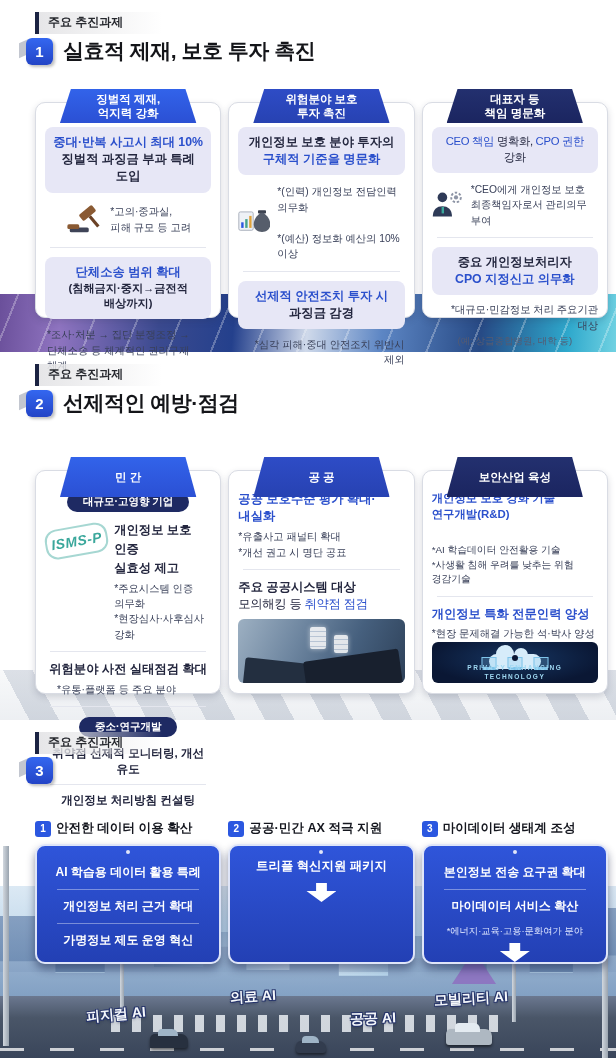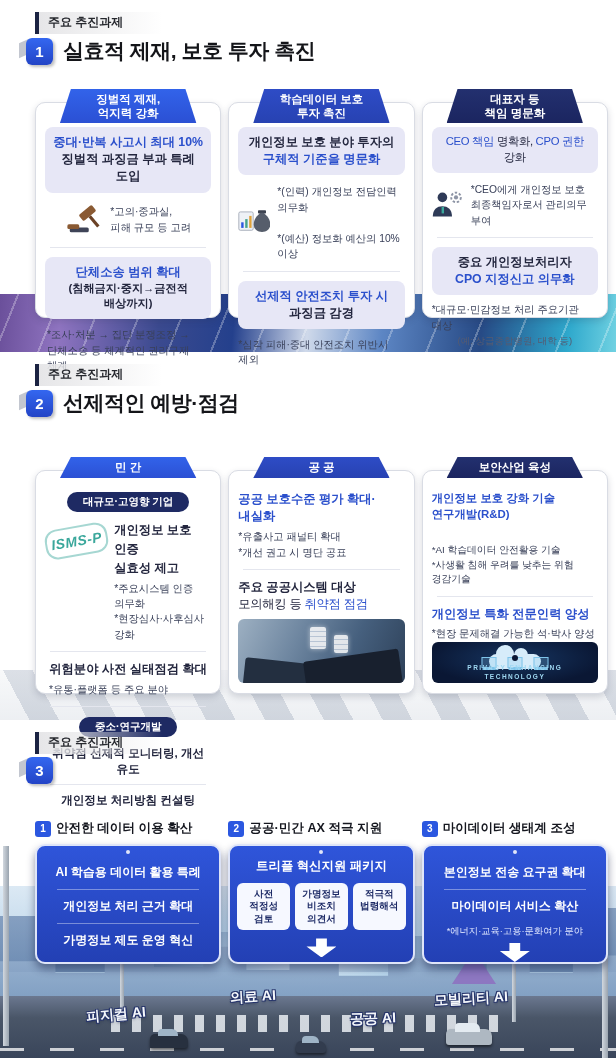--- a/index.html
+++ b/index.html
@@ -28,30 +28,30 @@
   .sec2 .cards{top:104px;}
   .card{position:relative;margin-top:14px;background:#fff;border:1px solid #d9dce4;border-radius:10px;
         box-shadow:0 3px 7px rgba(40,45,70,.18);padding:24px 9px 10px;box-sizing:border-box;
         display:flex;flex-direction:column;text-align:center;word-break:keep-all;}
   .sec1 .card{height:216px;}
   .sec2 .card{height:224px;padding-top:20px;}
   .ribbon{position:absolute;top:-14px;left:50%;transform:translateX(-50%);width:74%;color:#fff;
         font-weight:700;font-size:11.5px;line-height:1.25;display:flex;align-items:center;justify-content:center;
         clip-path:polygon(8% 0,92% 0,100% 100%,0 100%);white-space:pre-line;}
   .ribbon.two{height:34px;}
-  .ribbon.one{height:21px;}
+  .ribbon.one{height:40px;}
   .rb-blue{background:linear-gradient(180deg,#3263ea,#2b50d4);}
   .rb-mid{background:linear-gradient(180deg,#2e4cc6,#2742b2);}
   .rb-navy{background:linear-gradient(180deg,#23306f,#1b2560);}
 
   .tbox{background:#e7e7f6;border-radius:8px;padding:7px 3px;font-weight:800;font-size:12.3px;line-height:1.4;}
   .t-blue{color:#2b50cc;} .t-dark{color:#23263e;}
   .divider{border-top:1px solid #e4e6ee;margin:9px 5px;}
   .bullets{font-size:10.3px;line-height:1.5;color:#394059;text-align:left;font-weight:500;white-space:pre-line;}
-  .center{text-align:left;}
+  .center{text-align:right;}
   .icon-row{display:flex;align-items:center;justify-content:center;gap:7px;margin-top:9px;}
   .sub-note{font-size:9.5px;color:#555b72;margin-top:2px;}
   .mix{font-weight:400;font-size:11.3px;letter-spacing:-0.3px;line-height:1.4;}
 
   
   .pill{display:inline-block;background:#1e2a63;color:#fff;border-radius:20px;padding:3px 16px;
         font-size:10.5px;font-weight:700;margin:0 auto;}
   .h-dark{font-size:12.3px;font-weight:800;color:#23263e;line-height:1.4;}
   .h-blue{font-size:12.3px;font-weight:800;color:#2b50cc;line-height:1.4;text-align:left;}
   .h-blue.small{font-size:11.4px;}
@@ -184,21 +184,21 @@
         <div class="divider"></div>
         <div class="tbox">
           <div class="t-blue">단체소송 범위 확대</div>
           <div class="t-dark" style="font-size:11.2px">(침해금지·중지→금전적 배상까지)</div>
         </div>
         <div class="bullets" style="margin:8px 2px 0">*조사·처분 → 집단 분쟁조정 →
 단체소송 등 체계적인 권리구제 체계</div>
       </div>
 
       <div class="card">
-        <div class="ribbon two rb-mid pre">학습데이터 보호
+        <div class="ribbon two rb-mid pre">위험분야 보호
 투자 촉진</div>
         <div class="tbox">
           <div class="t-dark">개인정보 보호 분야 투자의</div>
           <div class="t-blue">구체적 기준을 명문화</div>
         </div>
         <div class="icon-row">
           <span>
             <svg viewBox="0 0 40 36" width="32" height="29">
               <rect x="1" y="6" width="18" height="23" rx="2" fill="#eef1f6" stroke="#9aa2b0"></rect>
               <rect x="4" y="19" width="3" height="7" fill="#2b57e0"></rect>
@@ -264,21 +264,21 @@
         <div class="ismsp-row">
           <span class="ismsp">ISMS-P</span>
           <span>
             <span class="h-dark pre">개인정보 보호 인증
 실효성 제고</span>
             <span class="bullets" style="display:block;margin-top:3px"><span>*주요시스템 인증 의무화</span><br><span>*현장심사·사후심사 강화</span></span>
           </span>
         </div>
         <div class="divider"></div>
         <div class="h-dark">위험분야 사전 실태점검 확대</div>
-        <div class="bullets" style="margin:3px 4px 0">*유통·플랫폼 등 주요 분야</div>
+        <div class="bullets" style="margin:3px 12px 0">*유통·플랫폼 등 주요 분야</div>
         <div class="divider"></div>
         <div><span class="pill">중소·연구개발</span></div>
         <div class="h-dark" style="margin-top:8px;font-size:11.6px">취약점 선제적 모니터링, 개선 유도</div>
         <div class="divider" style="margin:7px 5px"></div>
         <div class="h-dark" style="font-size:11.6px">개인정보 처리방침 컨설팅</div>
       </div>
 
       <div class="card">
         <div class="ribbon one rb-mid">공 공</div>
         <div class="h-blue">공공 보호수준 평가 확대·내실화</div>
@@ -359,30 +359,20 @@
         </div>
       </div>
 
       <div>
         <div class="g-head">
           <span class="g-badge">2</span>
           <span>공공·민간 AX 적극 지원</span>
         </div>
         <div class="sign">
           <div class="sign-title">트리플 혁신지원 패키지</div>
-          <div class="chips">
-            <div class="chip">사전
-적정성
-검토</div>
-            <div class="chip">가명정보
-비조치
-의견서</div>
-            <div class="chip">적극적
-법령해석</div>
-          </div>
           <div class="darr"></div>
         </div>
       </div>
 
       <div>
         <div class="g-head">
           <span class="g-badge">3</span>
           <span>마이데이터 생태계 조성</span>
         </div>
         <div class="sign">

